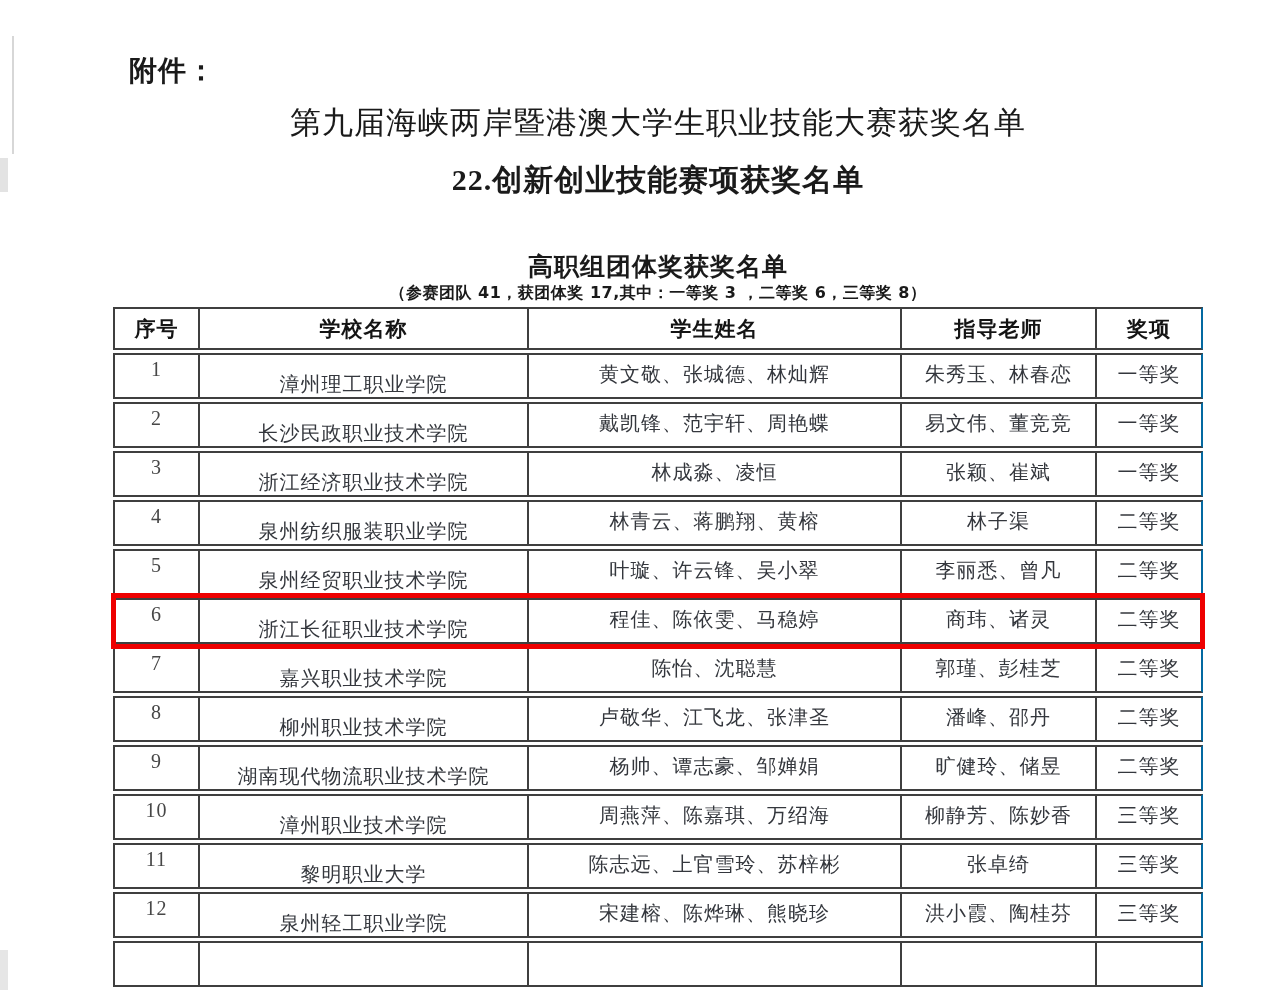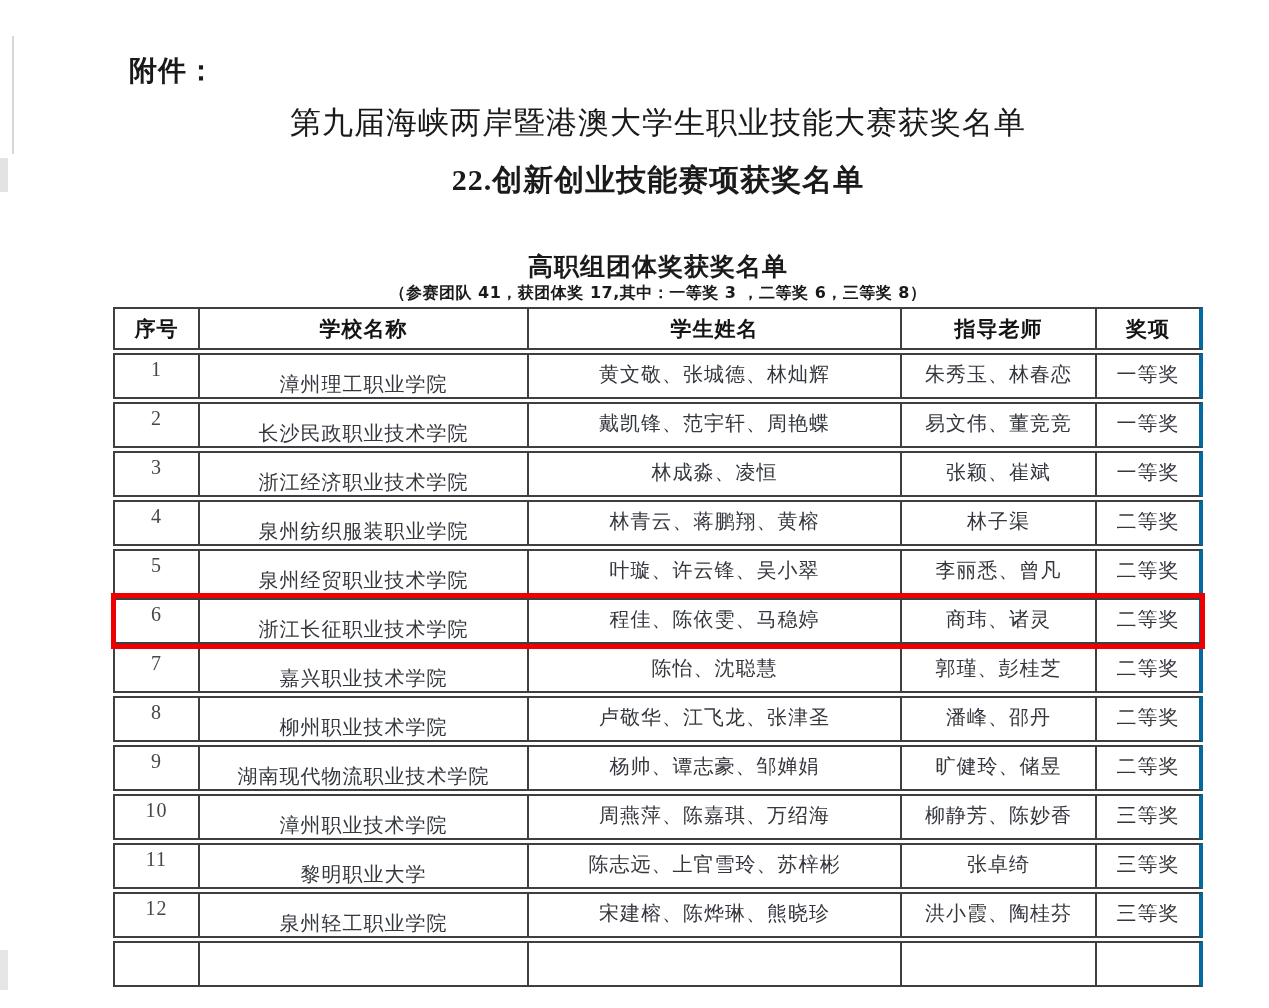--- a/index.html
+++ b/index.html
@@ -54,21 +54,21 @@
     border-top: 2px solid #3f3f3f;
     border-bottom: 2px solid #3f3f3f;
     border-left: 2px solid #3f3f3f;
     padding: 0;
     text-align: center;
     vertical-align: middle;
     overflow: hidden;
     white-space: nowrap;
   }
   .award-table td:last-child, .award-table th:last-child {
-    border-right: 4px solid #0369a1;
+    border-right: 2px solid #0369a1;
   }
   .award-table th {
     height: 39px;
     font-size: 21px;
     font-weight: 700;
     color: #141414;
     font-family: "DejaVu Sans", "Liberation Sans", sans-serif;
     letter-spacing: 1px;
     text-align: center;
   }

